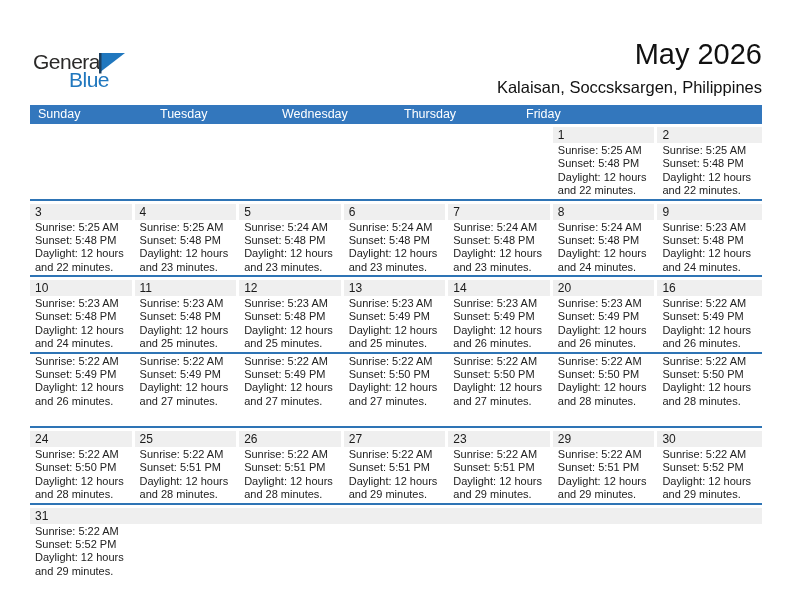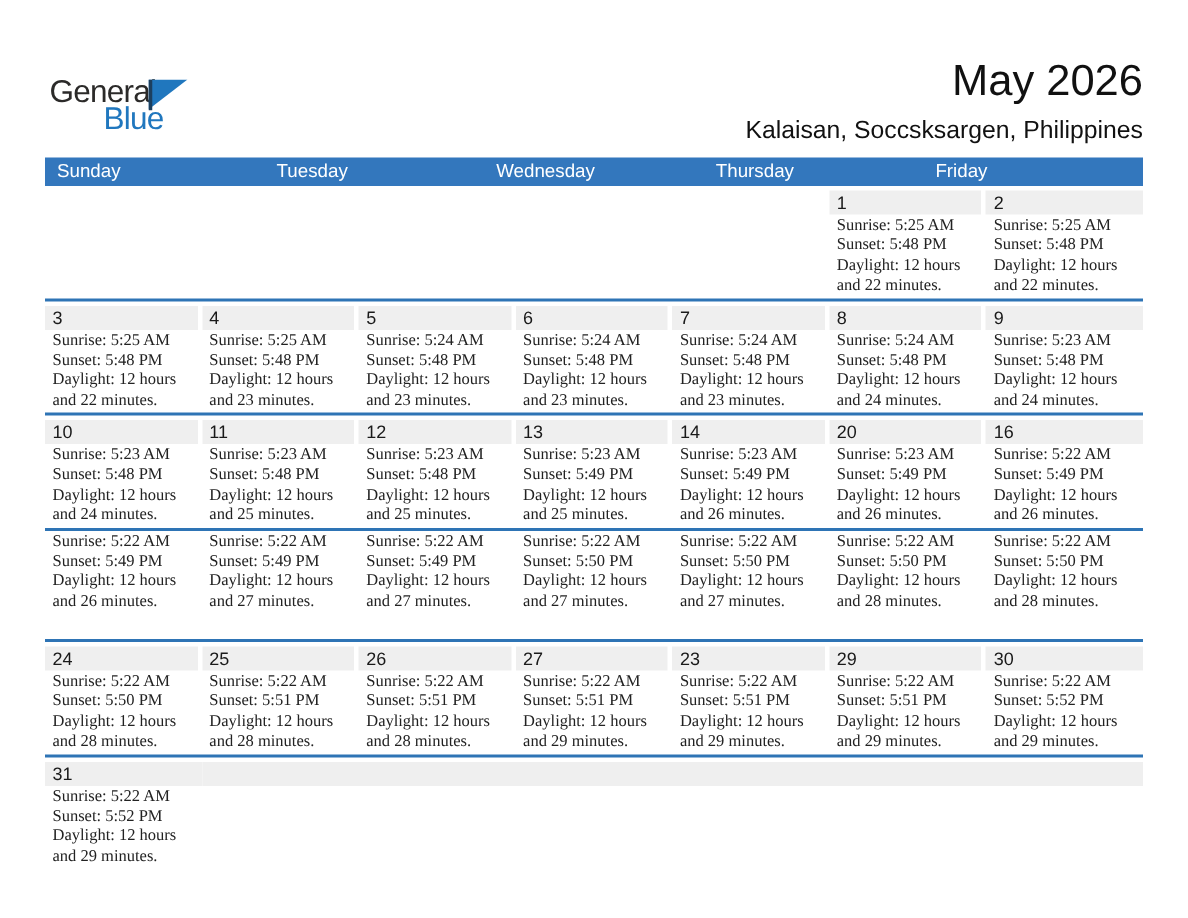--- a/index.html
+++ b/index.html
@@ -12,31 +12,31 @@
   .logo-line1 { position:absolute; left:0; top:0; font-size:21px; letter-spacing:-0.5px; color:#2b2a29; }
   .logo-flag { position:absolute; left:66px; top:3px; }
   .logo-line2 { position:absolute; left:36px; top:18px; font-size:21px; letter-spacing:-0.5px; color:#2077be; }
 
   
   .title { position:absolute; right:30px; top:38px; font-size:29px; color:#111111; text-align:left; }
   .subtitle { position:absolute; right:30px; top:78px; font-size:16.5px; color:#111111; text-align:center; }
 
   
   .calendar { position:absolute; left:30px; top:105px; width:732px; }
-  .weekday-row { display:grid; grid-template-columns:repeat(5,1fr); background:#3377bd; height:19px; }
+  .weekday-row { display:grid; grid-template-columns:repeat(6,1fr); background:#3377bd; height:19px; }
   .weekday-cell { color:#ffffff; font-size:12.5px; line-height:19px; padding-left:8px; overflow:hidden; white-space:nowrap; }
 
   .week { height:73.5px; border-bottom:2px solid #2e74b5; }
   .week.last { border-bottom:none; }
   .numbers { display:grid; grid-template-columns:repeat(7,1fr); margin-top:3px; height:16px; }
   .num-seg { background:#efefef; font-size:12px; line-height:16px; padding-left:5px; color:#1a1a1a; margin-right:3px; }
   .num-seg.col7, .num-seg.no-gap { margin-right:0; }
   .num-seg.blank { background:transparent; }
   .details { display:grid; grid-template-columns:repeat(7,1fr); margin-top:1px; }
-  .day-detail { font-size:11px; line-height:13.4px; padding-left:5px; color:#222222; overflow:hidden;font-family:Liberation Serif, serif; }
+  .day-detail { font-size:11px; line-height:13.4px; padding-left:5px; color:#222222; overflow:hidden; }
   .day-detail div { white-space:nowrap; }
 </style>
 </head>
 <body>
 
 <div class="page">
 
   <div class="logo">
     <span class="logo-line1">General</span>
     <span class="logo-flag">

